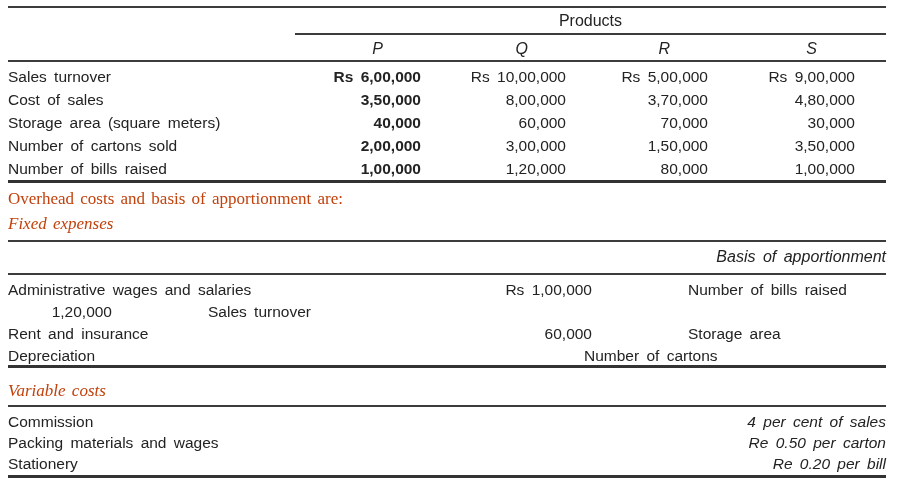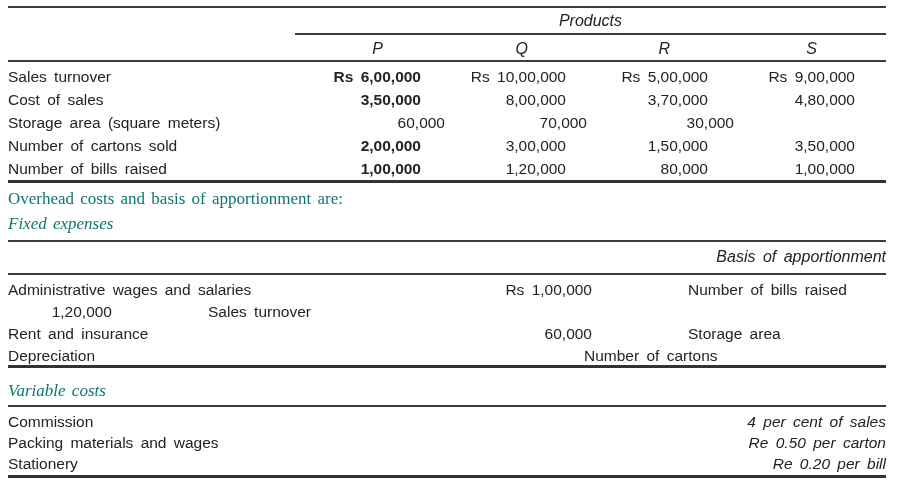--- a/index.html
+++ b/index.html
@@ -9,25 +9,25 @@
     background:#fff;
     overflow:hidden;
     font-family:"Liberation Sans", sans-serif;
     color:#232323;
   }
   .rule{position:absolute;left:8px;width:878px;height:2px;background:#3c3c3c;}
   .rule.thick{height:3px;background:#333;}
   .rule.partial{left:295px;width:591px;}
 
   .sans{font-size:15.5px;word-spacing:3px;color:#232323;}
-  .serif{font-family:"Liberation Serif", serif;font-size:17px;color:#0f766e;word-spacing:2px;}
+  .serif{font-family:"Liberation Serif", serif;font-size:17px;color:#c2410c;word-spacing:2px;}
 
   .group-header{
     position:absolute;top:10px;left:295px;width:591px;height:22px;
-    text-align:center;font-style:italic;font-size:16px;line-height:22px;
+    text-align:center;font-size:16px;line-height:22px;
   }
   .col-header-row{
     position:absolute;top:38px;left:8px;width:878px;height:22px;
     display:flex;line-height:22px;
   }
   .col-header-row .c0{width:292px;}
   .col-header-row .ch{text-align:right;padding-right:38px;font-style:italic;font-size:16px;box-sizing:border-box;}
   .ch.c1{width:121px;}.ch.c2{width:145px;}.ch.c3{width:142px;}.ch.c4{width:147px;}
 
   .ptable{position:absolute;top:65px;left:8px;width:878px;}
@@ -87,20 +87,21 @@
     </div>
     <div class="prow">
       <div class="lbl">Cost of sales</div>
       <div class="v v1">3,50,000</div>
       <div class="v v2">8,00,000</div>
       <div class="v v3">3,70,000</div>
       <div class="v v4">4,80,000</div>
     </div>
     <div class="prow">
       <div class="lbl">Storage area (square meters)</div>
+      <div class="v v1">40,000</div>
       <div class="v v2">60,000</div>
       <div class="v v3">70,000</div>
       <div class="v v4">30,000</div>
     </div>
     <div class="prow">
       <div class="lbl">Number of cartons sold</div>
       <div class="v v1">2,00,000</div>
       <div class="v v2">3,00,000</div>
       <div class="v v3">1,50,000</div>
       <div class="v v4">3,50,000</div>

